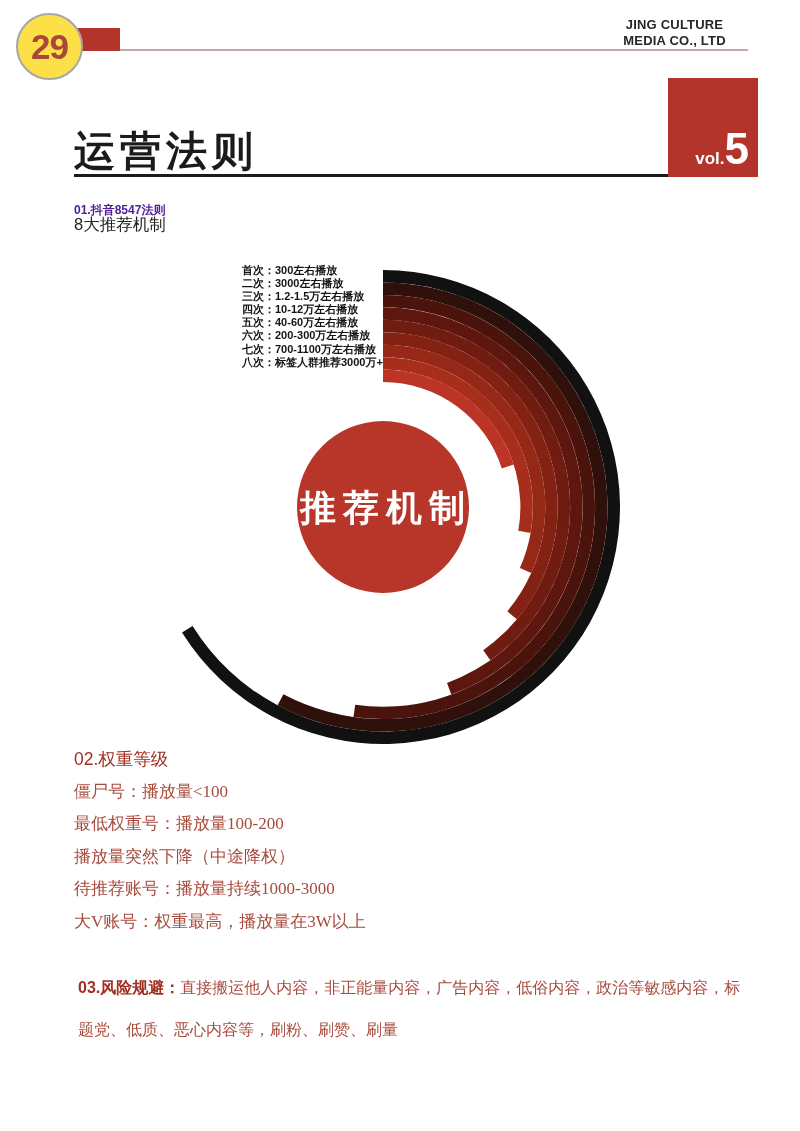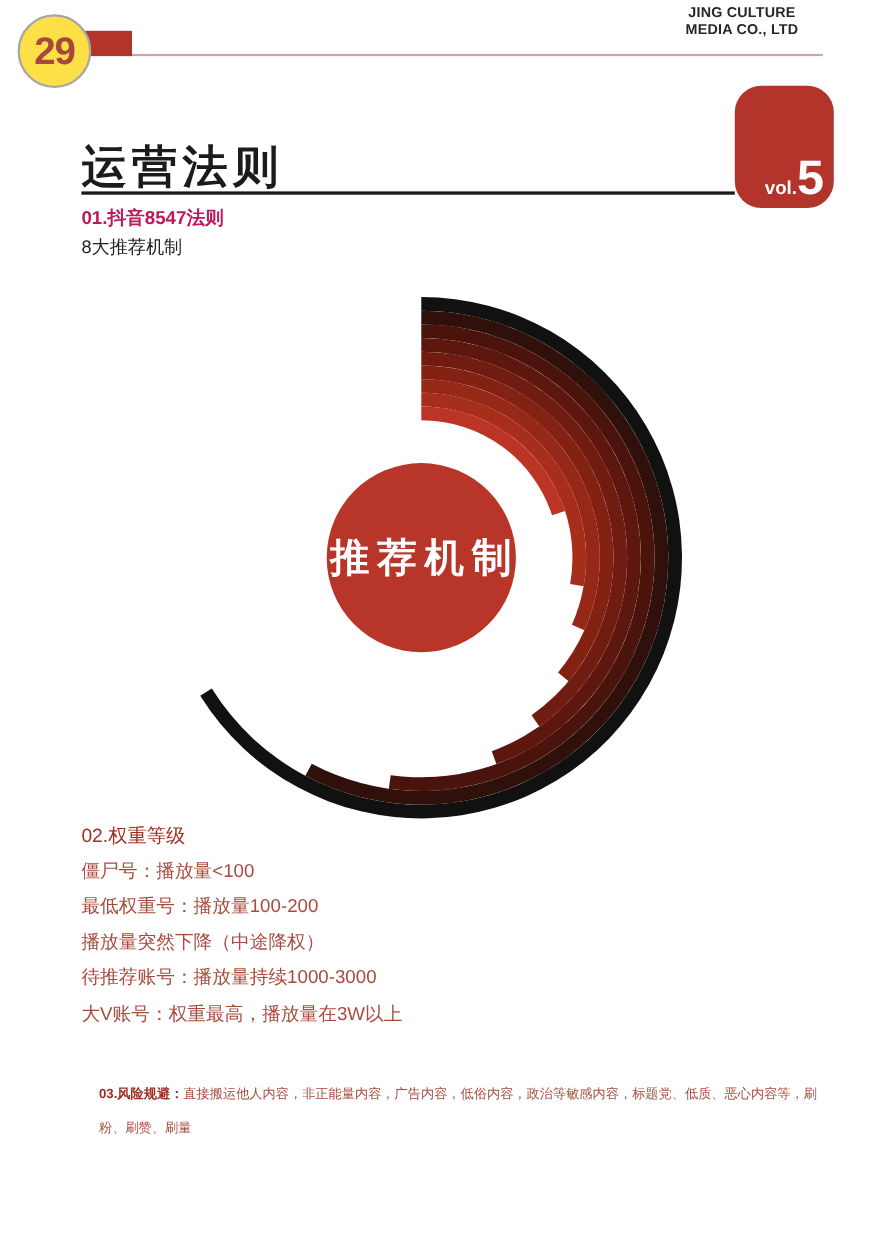--- a/index.html
+++ b/index.html
@@ -6,47 +6,47 @@
   body{font-family:"Liberation Sans","DejaVu Sans",sans-serif;}
   .page{position:relative;width:800px;height:1131px;background:#ffffff;overflow:hidden;}
 
   
   .badge-circle{position:absolute;left:16px;top:13px;width:67px;height:67px;border-radius:50%;
     background:#fde047;border:2px solid #a6a6a6;box-sizing:border-box;z-index:3;
     display:flex;align-items:center;justify-content:center;}
   .badge-circle span{font-size:35px;font-weight:800;color:#a8473c;letter-spacing:-1px;}
   .header-rect{position:absolute;left:54px;top:28px;width:66px;height:23px;background:#b2342a;z-index:2;}
   .header-rule{position:absolute;left:110px;top:49px;width:638px;height:2px;background:#c6a9a4;z-index:1;}
-  .company{position:absolute;left:612px;top:3px;width:125px;text-align:center;
+  .company{position:absolute;left:612px;top:17px;width:125px;text-align:center;
     font-size:13px;font-weight:700;line-height:15.5px;color:#262626;letter-spacing:0.2px;}
 
   
-  .vol-box{position:absolute;left:668px;top:78px;width:90px;height:111px;background:#b2342a;border-radius:24px;}
+  .vol-box{position:absolute;left:668px;top:78px;width:90px;height:99px;background:#b2342a;}
   .vol-inner{position:absolute;right:9px;bottom:8px;display:flex;align-items:baseline;color:#ffffff;}
   .vol-prefix{font-size:17px;font-weight:700;}
   .vol-num{font-size:44px;font-weight:800;line-height:38px;}
 
   
   .main-title{position:absolute;left:74px;top:124px;font-size:41px;font-weight:700;color:#1b1b1b;letter-spacing:5px;}
   .title-rule{position:absolute;left:74px;top:174px;width:594px;height:3px;background:#1b1b1b;}
-  .rule01-title{position:absolute;left:74px;top:187px;font-size:17px;font-weight:800;color:#be185d;}
+  .rule01-title{position:absolute;left:74px;top:202px;font-size:12px;font-weight:800;color:#4c1d95;}
   .rule01-sub{position:absolute;left:74px;top:214px;font-size:16.5px;color:#232323;}
 
   
   .spiral-svg{position:absolute;left:0;top:245px;}
   .legend{position:absolute;left:242px;top:264px;z-index:4;}
   .legend div{font-size:11px;font-weight:800;line-height:13.1px;color:#141414;white-space:nowrap;}
   .center-label-text{font-size:36px;font-weight:800;letter-spacing:7px;fill:#ffffff;}
 
   
   .sec-title{position:absolute;left:74px;font-size:17.5px;font-weight:400;color:#a02e22;}
   .weight-list{position:absolute;left:74px;top:776px;}
-  .weight-list div{font-size:17px;line-height:32.4px;color:#a84b3e;}
-  .risk-par{position:absolute;left:74px;top:963px;width:668px;margin:16px;
-    font-size:12px;line-height:31px;color:#a84b3e;}
+  .weight-list div{font-size:17px;line-height:32.4px;color:#a84b3e;font-family:Liberation Serif, serif;}
+  .risk-par{position:absolute;left:74px;top:963px;width:668px;margin:4px;
+    font-size:16px;line-height:42px;color:#a84b3e;}
   .risk-par b{color:#a02e22;font-weight:800;}
   .more-list{position:absolute;left:74px;top:1023px;}
   .more-list div{font-size:17.5px;font-weight:800;line-height:31.2px;color:#a02e22;}
 </style>
 </head>
 <body>
 
 <div class="page">
 
   <div class="badge-circle">
@@ -79,20 +79,30 @@
         <path d="M 383.00 62.35 A 199.65 199.65 0 0 1 451.28 449.61 L 447.03 437.91 A 187.20000000000002 187.20000000000002 0 0 0 383.00 74.80 Z" fill="#5e170e"></path>
         <path d="M 383.00 74.80 A 187.2 187.2 0 0 1 490.37 415.35 L 483.23 405.15 A 174.75 174.75 0 0 0 383.00 87.25 Z" fill="#701c11"></path>
         <path d="M 383.00 87.25 A 174.75 174.75 0 0 1 516.87 374.33 L 507.33 366.32 A 162.3 162.3 0 0 0 383.00 99.70 Z" fill="#832113"></path>
         <path d="M 383.00 99.70 A 162.3 162.3 0 0 1 531.27 328.01 L 519.89 322.95 A 149.85000000000002 149.85000000000002 0 0 0 383.00 112.15 Z" fill="#962817"></path>
         <path d="M 383.00 112.15 A 149.85000000000002 149.85000000000002 0 0 1 530.57 288.02 L 518.31 285.86 A 137.40000000000003 137.40000000000003 0 0 0 383.00 124.60 Z" fill="#a82e1c"></path>
         <path d="M 383.00 124.60 A 137.4 137.4 0 0 1 513.68 219.54 L 501.83 223.39 A 124.95 124.95 0 0 0 383.00 137.05 Z" fill="#bb3426"></path>
       </g>
     <circle id="center-circle" cx="383" cy="262" r="86" fill="#b8352a"></circle>
     <text x="383" y="262" text-anchor="middle" dominant-baseline="central" dx="3" class="center-label-text">推荐机制</text>
   </svg>
+  <div class="legend" id="legend">
+      <div>首次：300左右播放</div>
+      <div>二次：3000左右播放</div>
+      <div>三次：1.2-1.5万左右播放</div>
+      <div>四次：10-12万左右播放</div>
+      <div>五次：40-60万左右播放</div>
+      <div>六次：200-300万左右播放</div>
+      <div>七次：700-1100万左右播放</div>
+      <div>八次：标签人群推荐3000万+</div>
+    </div>
 
   <div class="sec-title" style="top:747px">02.权重等级</div>
   <div class="weight-list" id="weight-list">
       <div>僵尸号：播放量&lt;100</div>
       <div>最低权重号：播放量100-200</div>
       <div>播放量突然下降（中途降权）</div>
       <div>待推荐账号：播放量持续1000-3000</div>
       <div>大V账号：权重最高，播放量在3W以上</div>
     </div>
 

